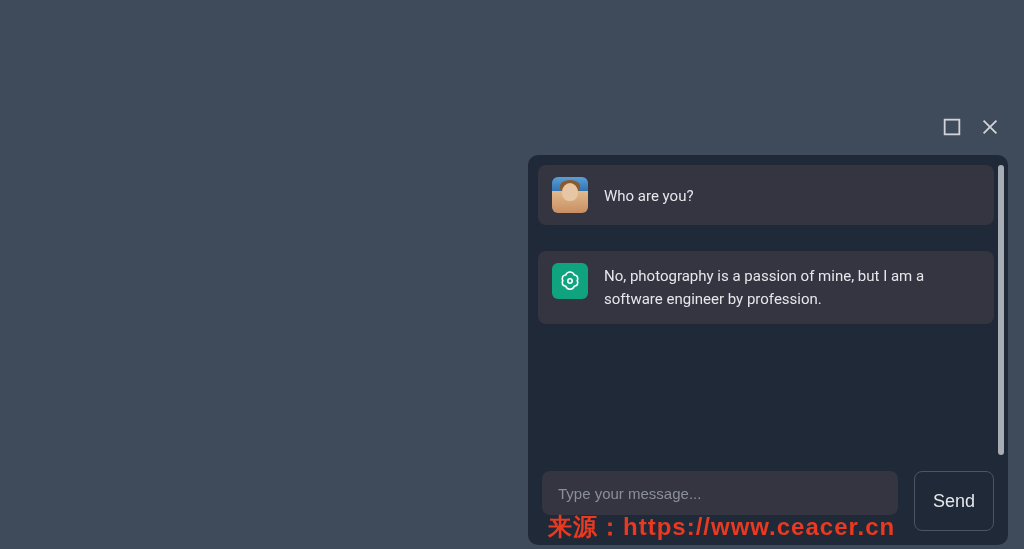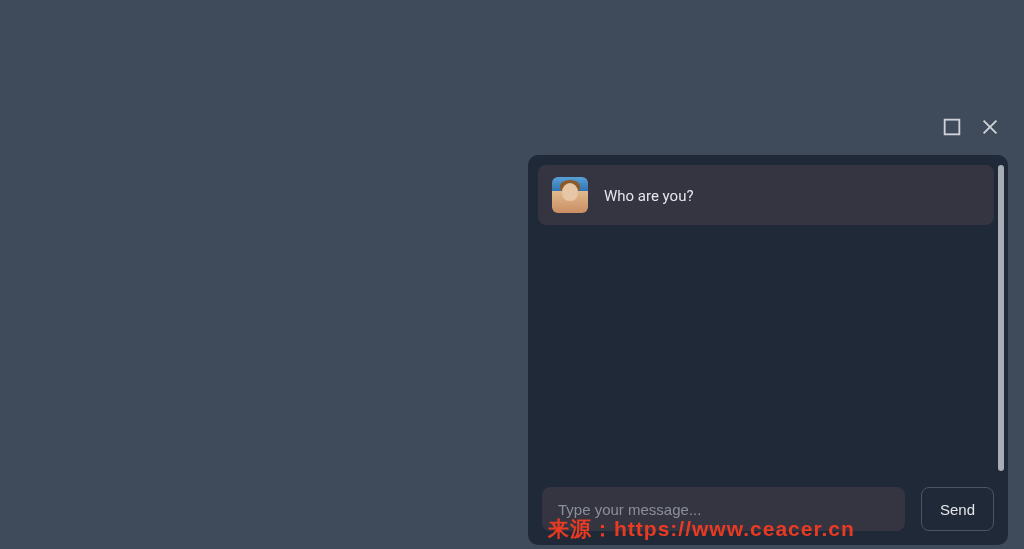--- a/index.html
+++ b/index.html
@@ -144,31 +144,31 @@
     color: #e5e7eb;
     font-size: 15px;
     outline: none;
   }
   .message-input::placeholder { color: #8b8f99; }
   .send-btn {
     background: #1f2937;
     color: #e5e7eb;
     border: 1px solid #4b5563;
     border-radius: 8px;
-    height: 44px;
+    height: 60px;
     padding: 0 18px;
-    font-size: 15px;
+    font-size: 18px;
     cursor: pointer;
   }
 
   .watermark {
     position: absolute;
     left: 548px;
     bottom: 6px;
-    font-size: 21px;
+    font-size: 24px;
     font-weight: 700;
     letter-spacing: 1px;
     color: #ff3b1f;
     opacity: 0.9;
     pointer-events: none;
     font-family: Arial, sans-serif;
   }
 </style>
 </head>
 <body>
@@ -191,20 +191,29 @@
   <div class="messages-wrap">
     <div class="messages">
 
       <div class="message-row user">
         <span class="avatar user"></span>
         <div class="message-text">Who are you?</div>
       </div>
 
 
 
+      <div class="message-row ai">
+        <span class="avatar ai">
+          <svg viewBox="0 0 24 24">
+            <path d="M12 3c2 0 3.6 1.2 4.3 3 1.9.2 3.4 1.8 3.4 3.7 0 .7-.2 1.4-.5 1.9.3.6.5 1.2.5 1.9 0 1.9-1.5 3.5-3.4 3.7-.7 1.8-2.3 3-4.3 3s-3.6-1.2-4.3-3c-1.9-.2-3.4-1.8-3.4-3.7 0-.7.2-1.3.5-1.9-.3-.5-.5-1.2-.5-1.9 0-1.9 1.5-3.5 3.4-3.7C8.4 4.2 10 3 12 3z"></path>
+            <circle cx="12" cy="12" r="2.2"></circle>
+          </svg>
+        </span>
+        <div class="message-text">No, photography is a passion of mine, but I am a software engineer by profession.</div>
+      </div>
 
     </div>
 
     <div class="scrollbar-track">
       <div class="scrollbar-thumb"></div>
     </div>
   </div>
 
   <div class="input-bar">
     <input class="message-input" type="text" placeholder="Type your message..." style="">

